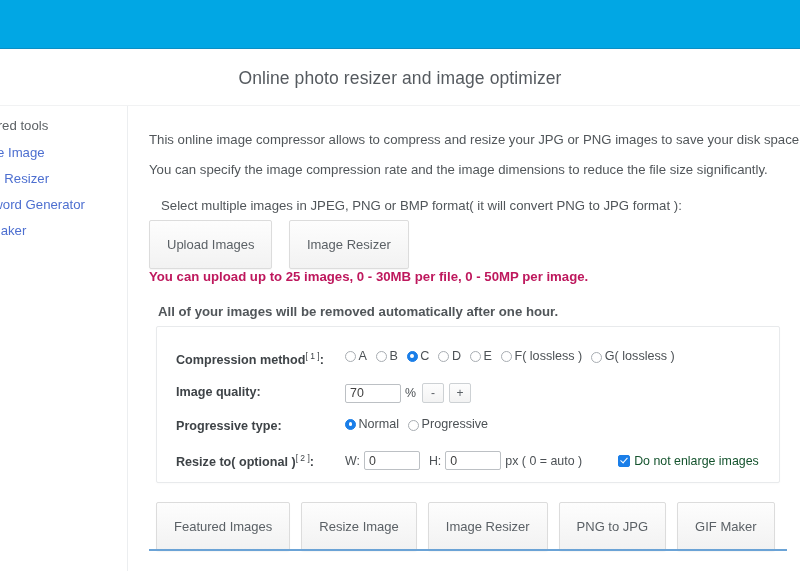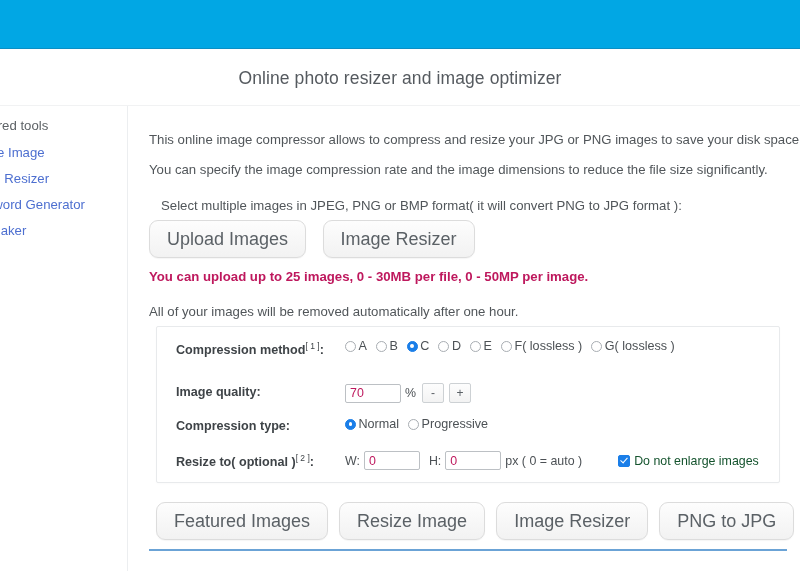--- a/index.html
+++ b/index.html
@@ -96,32 +96,32 @@
     color: #51565a;
     line-height: 1.45;
     margin: 0;
     padding: 0;
     white-space: nowrap;
   }
   .p1 { position: absolute; left: 0;  top: 18px; }
   .p2 { position: absolute; left: 0;  top: 48px; }
   .p3 { position: absolute; left: 12px;  top: 84px; }
   .p4 { position: absolute; left: 0;  top: 155px; font-weight: bold; color: #be185d; }
-  .p5 { position: absolute; left: 0;  top: 190px; }
+  .p5 { position: absolute; left: 9px;  top: 190px; font-weight: bold; }
 
   
   .btn {
     display: inline-block;
     background: linear-gradient(#fdfdfd, #f2f2f2);
     border: 1px solid #dcdcdc;
-    border-radius: 9px;
+    border-radius: 2px;
     color: #5b6166;
-    font-size: 18px;
+    font-size: 13px;
     font-family: "Liberation Sans", sans-serif;
-    padding: 9px 17px;
+    padding: 17px 17px;
     cursor: pointer;
     box-shadow: 0 1px 1px rgba(0,0,0,0.04);
     white-space: nowrap;
     line-height: 1;
   }
 
   .upload-row {
     position: absolute;
     left: 0;
     top: 108px;
@@ -140,21 +140,21 @@
     border-radius: 2px;
     box-shadow: 0 1px 2px rgba(0,0,0,0.02);
   }
 
   .opt-row {
     position: absolute;
     left: 0;
     width: 100%;
     height: 24px;
   }
-  .r1 { top: 12px; }
+  .r1 { top: 22px; }
   .r2 { top: 56px; }
   .r3 { top: 90px; }
   .r4 { top: 124px; }
 
   .opt-label {
     position: absolute;
     left: 19px;
     top: 2px;
     font-size: 12.6px;
     font-weight: bold;
@@ -178,21 +178,21 @@
 
   
   .radio-opt {
     display: inline-flex;
     align-items: center;
     margin-right: 9px;
     font-size: 12.6px;
     color: #4c5155;
     cursor: pointer;
   }
-  .radio-opt:last-child { margin-right: 0; }
+  .radio-opt:last-child { margin-right: 0; align-items: flex-end; }
   .radio {
     width: 11px;
     height: 11px;
     border: 1px solid #a8adb2;
     border-radius: 50%;
     background: #fff;
     margin-right: 2.5px;
     box-sizing: border-box;
     flex: none;
     position: relative;
@@ -214,21 +214,21 @@
 
   
   .tinput {
     width: 56px;
     height: 19px;
     border: 1px solid #bcc0c4;
     border-radius: 2px;
     background: #fff;
     font-size: 12.4px;
     font-family: "Liberation Sans", sans-serif;
-    color: #be185d;
+    color: #404040;
     padding: 0 4px;
     box-sizing: border-box;
     outline: none;
   }
   .unit {
     font-size: 12.4px;
     color: #4c5155;
     margin: 0 6px 0 4px;
   }
   .stepper {
@@ -378,21 +378,21 @@
       <div class="opt-label">Image quality:</div>
       <div class="opt-field">
         <input class="tinput" type="text" value="70" style="">
         <span class="unit">%</span>
         <button class="stepper">-</button>
         <button class="stepper">+</button>
       </div>
     </div>
 
     <div class="opt-row r3">
-      <div class="opt-label">Compression type:</div>
+      <div class="opt-label">Progressive type:</div>
       <div class="opt-field">
         <label class="radio-opt">
           <span class="radio on"></span>
           <span>Normal</span>
         </label>
         <label class="radio-opt">
           <span class="radio"></span>
           <span>Progressive</span>
         </label>
       </div>

